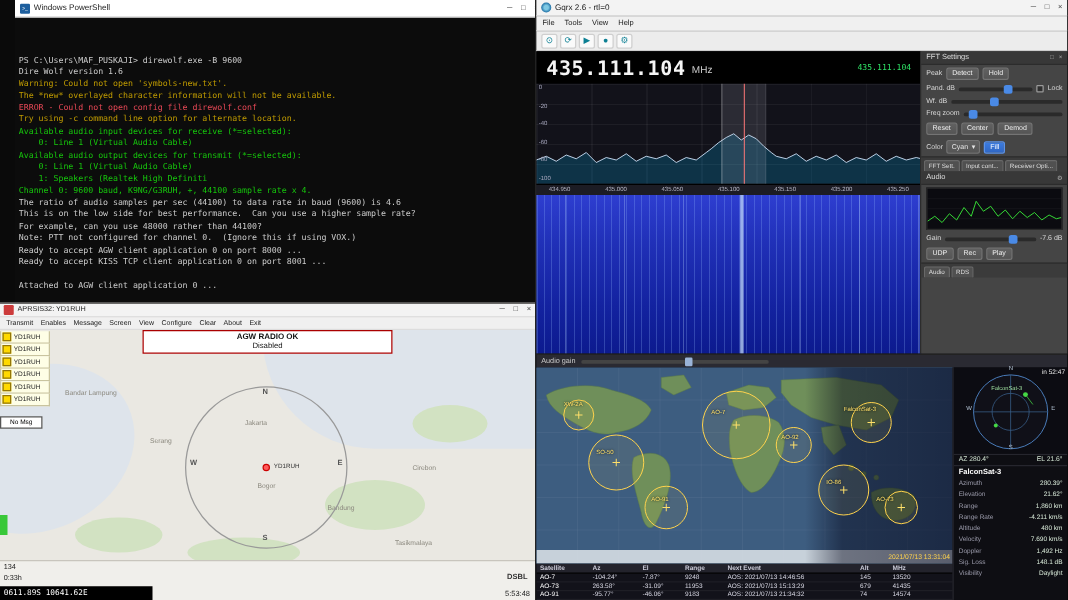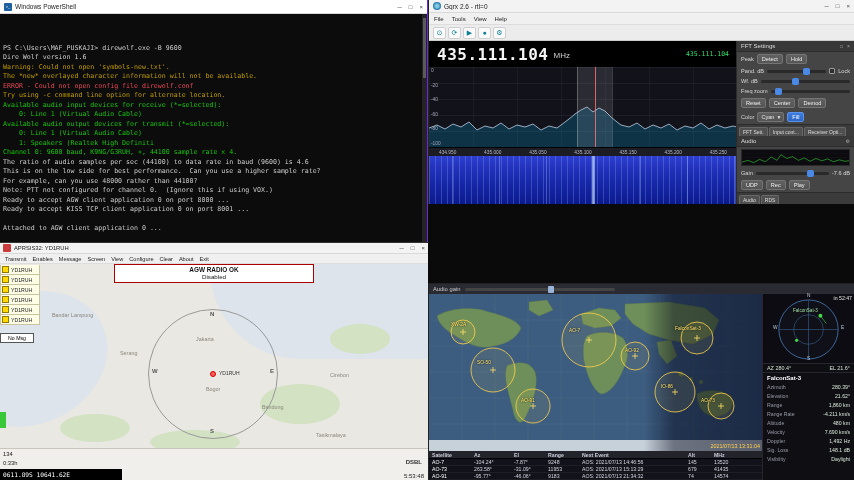--- a/index.html
+++ b/index.html
@@ -6,29 +6,29 @@
 html,body{width:854px;height:480px}
 body{position:relative;background:#0a0a0a;font-family:"Liberation Sans",sans-serif;overflow:hidden}
 .win{position:absolute;overflow:hidden}
 .titlebar{display:flex;align-items:center;gap:3px;background:#f3f3f3;padding:0 4px;border-bottom:1px solid #d9d9d9}
 .titlebar .t{flex:1;font-size:6.5px;color:#222;white-space:nowrap;overflow:hidden}
 .wc{display:flex;gap:7px;align-items:center;font-size:6px;color:#444}
 .app-ic{width:8px;height:8px;display:flex;align-items:center;justify-content:center;font-size:4px;color:#fff;flex:none}
 .menubar{display:flex;align-items:center;gap:8px;padding:0 5px;background:#f0f0f0;border-bottom:1px solid #ddd}
 .menu-item{font-size:6px;color:#222;white-space:nowrap}
 
-#ps{left:0;top:0;width:428px;height:242px;background:#0c0c0c;border-right:1px solid #6d28d9}
+#ps{left:12px;top:0;width:428px;height:242px;background:#0c0c0c;border-right:5px solid #6d28d9}
 #ps .titlebar{height:14px;background:#fff}
 #ps .app-ic{background:#1e5f9e;border-radius:1px}
 #ps-body{padding:1px 3px;font-family:"DejaVu Sans Mono",monospace;font-size:6.6px;line-height:9.5px;white-space:pre;color:#ccc}
 .ps-line{height:9.5px;overflow:hidden}
 #ps-scroll{position:absolute;right:0;top:14px;bottom:0;width:5px;background:#242424}
 #ps-scroll .thumb{position:absolute;top:4px;left:1px;width:3px;height:60px;background:#5a5a5a}
 
-#gqrx{left:428px;top:0;width:426px;height:204px;background:#4a4a4a;border-left:1px solid #222}
+#gqrx{left:428px;top:0;width:426px;height:283px;background:#4a4a4a;border-left:1px solid #222}
 #gqrx .titlebar{height:13px}
 #gqrx .app-ic{background:radial-gradient(circle,#7ec8e3 30%,#1c6ea4 70%);border-radius:50%}
 #gqrx .menubar{height:12px}
 #gqrx-toolbar{height:16px;display:flex;align-items:center;gap:2px;padding:0 4px;background:#ececec;border-bottom:1px solid #ccc}
 .tbtn{width:13px;height:12px;border:1px solid #cfcfcf;border-radius:2px;background:#fafafa;color:#0c7f93;font-size:7px;line-height:10px;text-align:center}
 #gqrx-main{position:absolute;left:0;top:41px;width:308px;bottom:0;background:#0f0f15}
 #freq-display{height:26px;background:#000;display:flex;align-items:center;padding:0 8px}
 #freq-main{font-family:"DejaVu Sans Mono",monospace;font-size:16px;font-weight:bold;color:#f5f5f5;letter-spacing:.5px}
 #freq-unit{font-size:8px;color:#cfcfcf;margin:2px 0 0 5px}
 #freq-sub{margin-left:auto;font-family:"DejaVu Sans Mono",monospace;font-size:6.5px;color:#2fe065;text-align:right}

